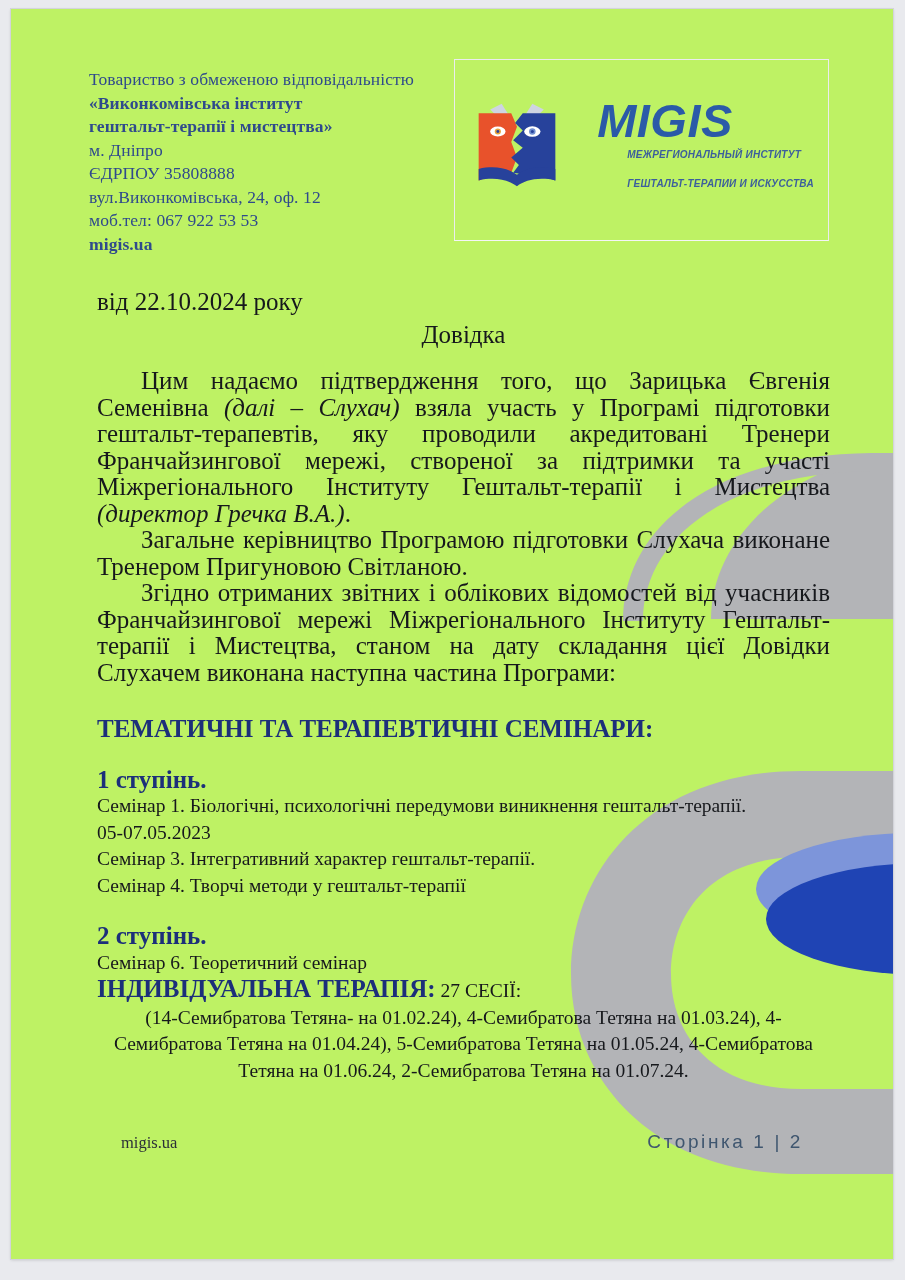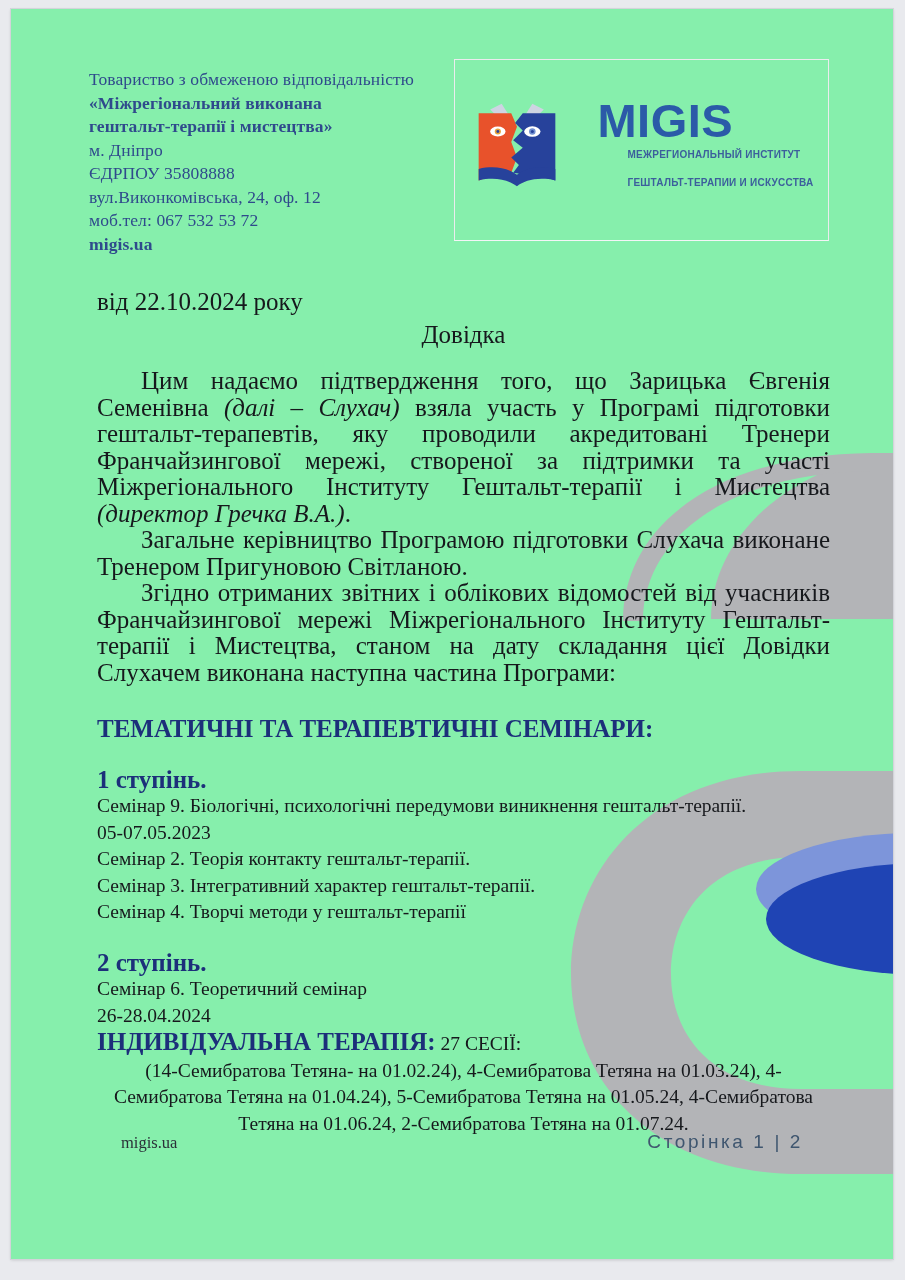--- a/index.html
+++ b/index.html
@@ -14,21 +14,21 @@
     font-family: "Liberation Serif", "DejaVu Serif", serif;
   }
 
   
   .page {
     position: absolute;
     left: 11px;
     top: 9px;
     width: 882px;
     height: 1250px;
-    background: #86efac;
+    background: #bef264;
     box-shadow: 0 0 0 1px #d3d4da, 0 1px 3px rgba(0,0,0,.18);
     overflow: hidden;
   }
 
   
   .wm-layer {
     position: absolute;
     inset: 0;
     overflow: hidden;
     pointer-events: none;
@@ -65,22 +65,24 @@
     font-size: 17.5px;
     line-height: 23.5px;
     letter-spacing: .1px;
     white-space: nowrap;
   }
   .org-line.b { font-weight: bold; }
 
   
   .logo {
     display: flex;
+    align-items: center;
     gap: 32px;
     transform: translateY(-6px);
+    font-style: italic;
   }
   .logo-mark { width: 96px; height: 92px; display: block; }
   .logo-word { display: block; }
   .logo-word .mig {
     font-family: "Liberation Sans", sans-serif;
     font-weight: bold;
     font-size: 47px;
     letter-spacing: .5px;
     color: #2b5aa8;
     line-height: 46px;
@@ -183,26 +185,26 @@
 
         <ellipse cx="905" cy="880" rx="160" ry="56" fill="#7d95da"></ellipse>
         <ellipse cx="915" cy="910" rx="160" ry="56" fill="#1f44b4"></ellipse>
       </g>
     </svg>
   </div>
 
   <div class="header">
     <div class="hdr-left">
       <div class="org-line">Товариство з обмеженою відповідальністю</div>
-      <div class="org-line b">«Міжрегіональний виконана</div>
+      <div class="org-line b">«Виконкомівська інститут</div>
       <div class="org-line b">гештальт-терапії і мистецтва»</div>
       <div class="org-line">м. Дніпро</div>
       <div class="org-line">ЄДРПОУ 35808888</div>
       <div class="org-line">вул.Виконкомівська, 24, оф. 12</div>
-      <div class="org-line">моб.тел: 067 532 53 72</div>
+      <div class="org-line">моб.тел: 067 922 53 53</div>
       <div class="org-line b">migis.ua</div>
     </div>
 
     <div class="hdr-right">
       <div class="logo">
         <svg class="logo-mark" viewBox="0 0 100 96">
 
           <path d="M22 12 L34 6 L44 22 L34 24 Z" fill="#ced4e2"></path>
           <path d="M78 12 L66 6 L56 22 L66 24 Z" fill="#ced4e2"></path>
 
@@ -243,31 +245,29 @@
 
     <div class="t para">Згідно отриманих звітних і облікових відомостей від учасників Франчайзингової мережі Міжрегіонального Інституту Гештальт-терапії і Мистецтва, станом на дату складання цієї Довідки Слухачем виконана наступна частина Програми:</div>
 
     <div class="spacer-lg"></div>
 
     <div class="heading-blue">ТЕМАТИЧНІ ТА ТЕРАПЕВТИЧНІ СЕМІНАРИ:</div>
 
     <div class="spacer-md"></div>
 
     <div class="heading-blue">1 ступінь.</div>
-    <div class="list-line">Семінар 9. Біологічні, психологічні передумови виникнення гештальт-терапії.</div>
+    <div class="list-line">Семінар 1. Біологічні, психологічні передумови виникнення гештальт-терапії.</div>
     <div class="list-line">05-07.05.2023</div>
-    <div class="list-line">Семінар 2. Теорія контакту гештальт-терапії.</div>
     <div class="list-line">Семінар 3. Інтегративний характер гештальт-терапії.</div>
     <div class="list-line">Семінар 4. Творчі методи у гештальт-терапії</div>
 
     <div class="spacer-md"></div>
 
     <div class="heading-blue">2 ступінь.</div>
     <div class="list-line">Семінар 6. Теоретичний семінар</div>
-    <div class="list-line">26-28.04.2024</div>
 
     <div class="list-line"><span class="heading-blue">ІНДИВІДУАЛЬНА ТЕРАПІЯ:</span><span> 27 СЕСІЇ:</span></div>
 
     <div class="sessions">(14-Семибратова Тетяна- на 01.02.24), 4-Семибратова Тетяна на 01.03.24), 4-Семибратова Тетяна на 01.04.24), 5-Семибратова Тетяна на 01.05.24, 4-Семибратова Тетяна на 01.06.24, 2-Семибратова Тетяна на 01.07.24.</div>
   </div>
 
   <div class="footer">
     <div class="footer-left">migis.ua</div>
     <div class="footer-right">Сторінка 1 | 2</div>
   </div>

